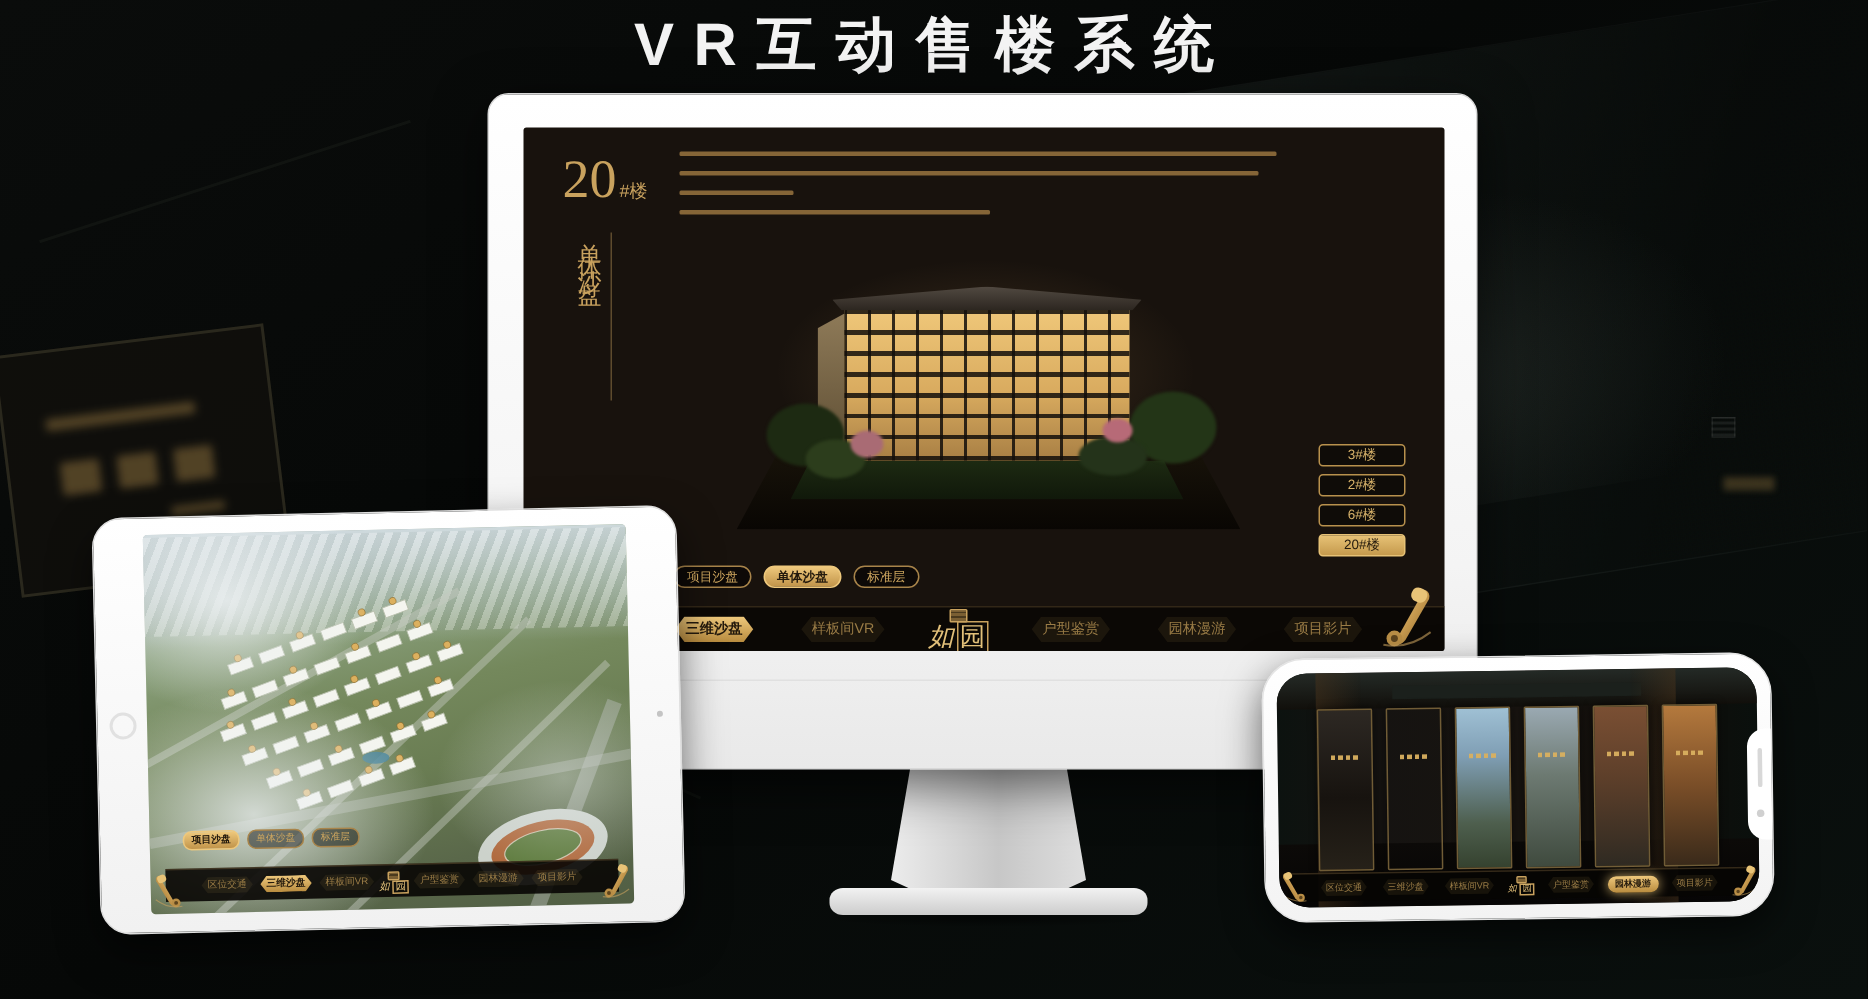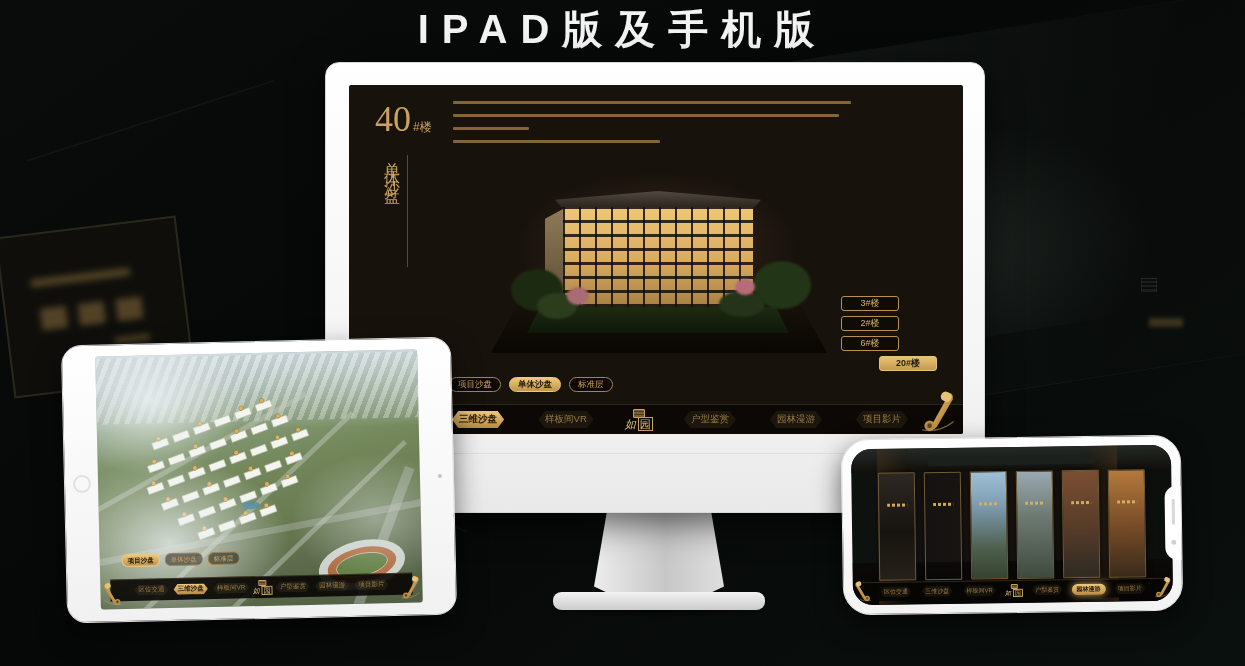--- a/index.html
+++ b/index.html
@@ -29,21 +29,21 @@
                 color:#f3f3f3; font-size:40px; font-weight:bold; letter-spacing:13px; }
   .footnote { position:absolute; right:6px; bottom:1px; color:#eaeaea;
               font-size:15px; letter-spacing:4.5px; }
 
   
   .tab { display:inline-block; border:1px solid #a8844a; border-radius:8px; padding:1px 8px;
          color:#cfa75f; background:rgba(0,0,0,.45); font-size:8.5px; line-height:11px; white-space:nowrap; }
   .tab.sel { background:linear-gradient(#eec87c,#c1944a); color:#241a0d; border-color:#eec87c; font-weight:bold; }
   .fbtn { display:block; width:58px; margin:5px 0; border:1px solid #b8914d; border-radius:3px;
           color:#d7b26a; font-size:9px; line-height:13px; text-align:center; background:rgba(10,8,5,.6); }
-  .fbtn.sel { background:linear-gradient(#e7c276,#c59a4d); color:#241a0d; font-weight:bold; border-color:#e7c276;margin-left:38px; }
+  .fbtn.sel { background:linear-gradient(#e7c276,#c59a4d); color:#241a0d; font-weight:normal; border-color:#e7c276; }
   .nav-item { position:relative; z-index:0; padding:2px 10px; color:#9a7c46; white-space:nowrap; }
   .nav-item::before { content:""; position:absolute; inset:0; z-index:-1;
       background:rgba(201,162,94,.09);
       clip-path:polygon(5% 50%,16% 0,84% 0,95% 50%,84% 100%,16% 100%); }
   .nav-item.sel { color:#241a0d; font-weight:bold; text-shadow:none; }
   .nav-item.sel::before { background:linear-gradient(#eec87c,#b98c3f);
       box-shadow:0 0 8px rgba(238,200,124,.8); }
   .nav-logo { display:flex; flex-direction:column; align-items:center; line-height:1; }
   .nav-logo .seal { width:12px; height:9px; border:1px solid #c9a25e; border-radius:1px; margin-bottom:1px;
       background:repeating-linear-gradient(0deg,#7a5f33 0 2px,#4a3a1e 2px 3px); }
@@ -205,32 +205,32 @@
     <i style="left:34px;top:74px;width:26px;height:22px"></i>
     <i style="left:72px;top:74px;width:26px;height:22px"></i>
     <i style="left:110px;top:74px;width:26px;height:22px"></i>
     <i style="left:104px;top:112px;width:36px;height:6px"></i>
   </div>
   <div class="bg-el bg-line" style="left:180px;top:470px;width:300px;transform:rotate(24deg)"></div>
   <div class="bg-el bg-line" style="left:20px;top:120px;width:260px;transform:rotate(-18deg)"></div>
   <div class="bg-el bg-mark" style="right:62px;top:318px"></div>
   <div class="bg-el bg-grid" style="right:88px;top:278px"></div>
 
-  <div class="page-title">IPAD版及手机版</div>
+  <div class="page-title">VR互动售楼系统</div>
 
   <div class="stand-shadow"></div>
   <div class="stand-neck"></div>
   <div class="stand-base"></div>
 
   <div class="monitor-frame">
     <div class="chin-line"></div>
     <div class="monitor-screen">
 
       <div class="m-headline">
-        <span class="m-num">40</span><span class="m-suffix">#楼</span>
+        <span class="m-num">20</span><span class="m-suffix">#楼</span>
       </div>
       <div class="m-sub">单体沙盘</div>
       <div class="m-vline"></div>
 
       <div class="m-desc">
         <i></i>
         <i></i>
         <i></i>
         <i></i>
       </div>
@@ -262,21 +262,21 @@
         <span class="tab sel">单体沙盘</span>
         <span class="tab">标准层</span>
       </div>
 
       <div class="m-nav">
         <span class="nav-item">区位交通</span>
         <span class="nav-item sel">三维沙盘</span>
         <span class="nav-item">样板间VR</span>
         <span class="nav-logo">
           <span class="seal"></span>
-          <span class="lt" style="font-size:11px"><i>如</i><b>园</b></span>
+          <span class="lt" style="font-size:17px"><i>如</i><b>园</b></span>
         </span>
         <span class="nav-item">户型鉴赏</span>
         <span class="nav-item">园林漫游</span>
         <span class="nav-item">项目影片</span>
       </div>
       <svg class="m-scroll" viewBox="0 0 34 40">
           <use href="#scroll-shape"></use>
         </svg>
     </div>
   </div>

